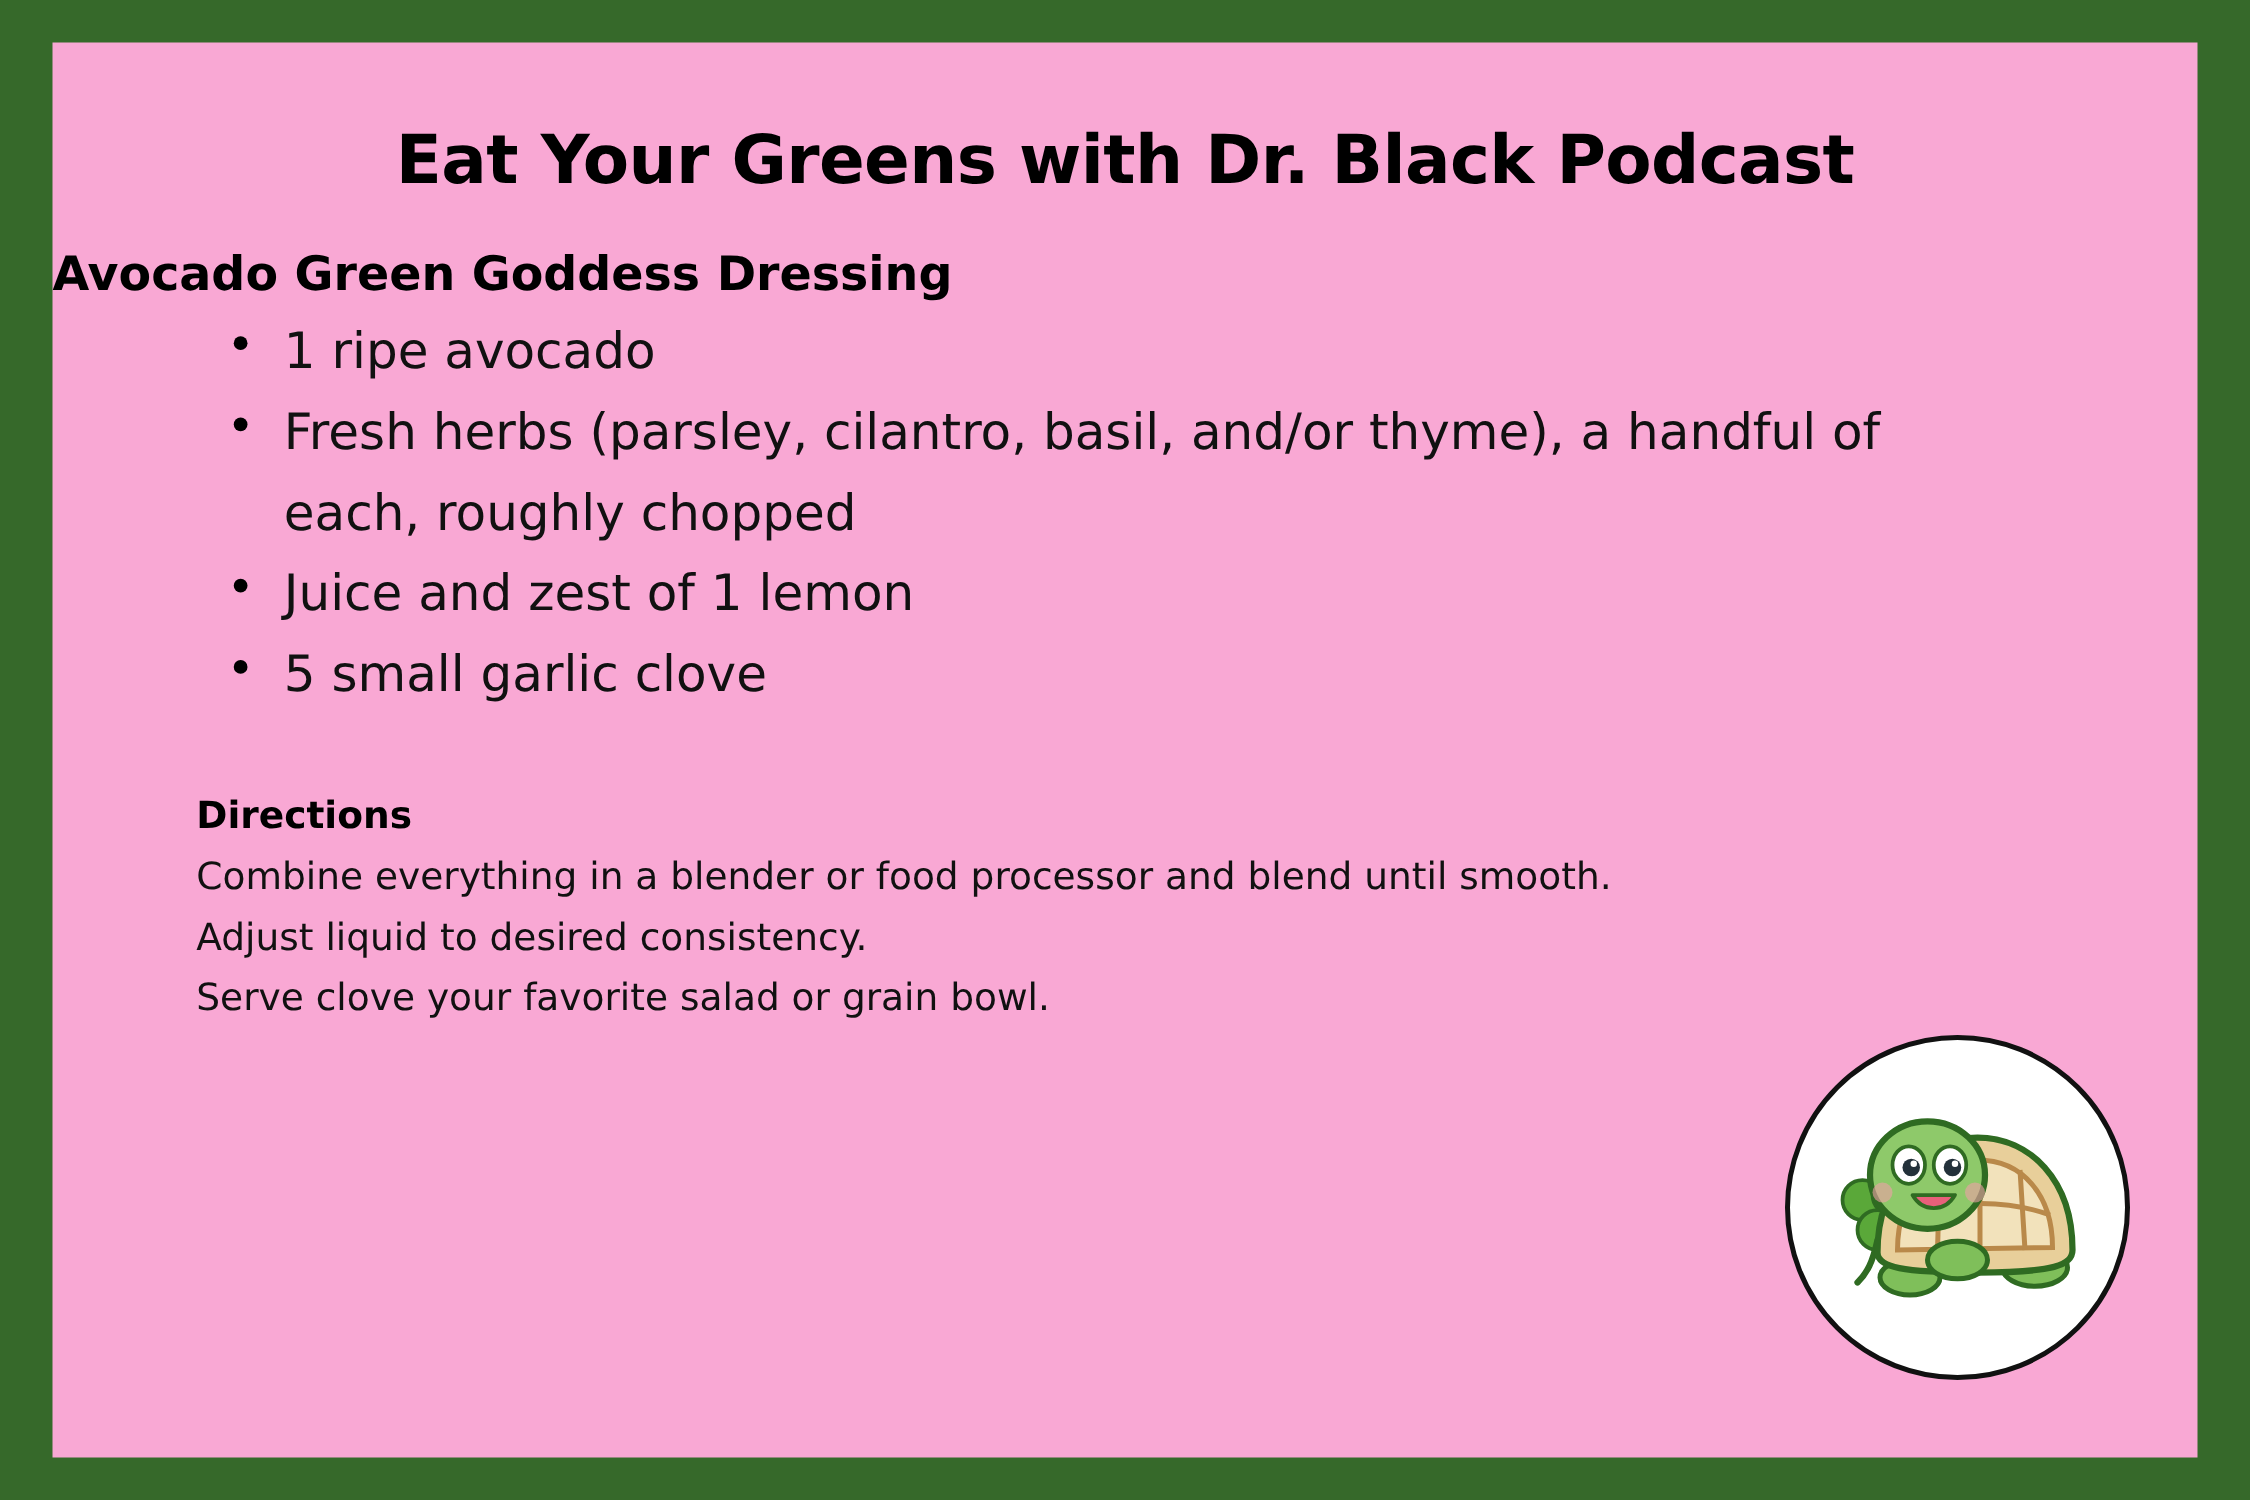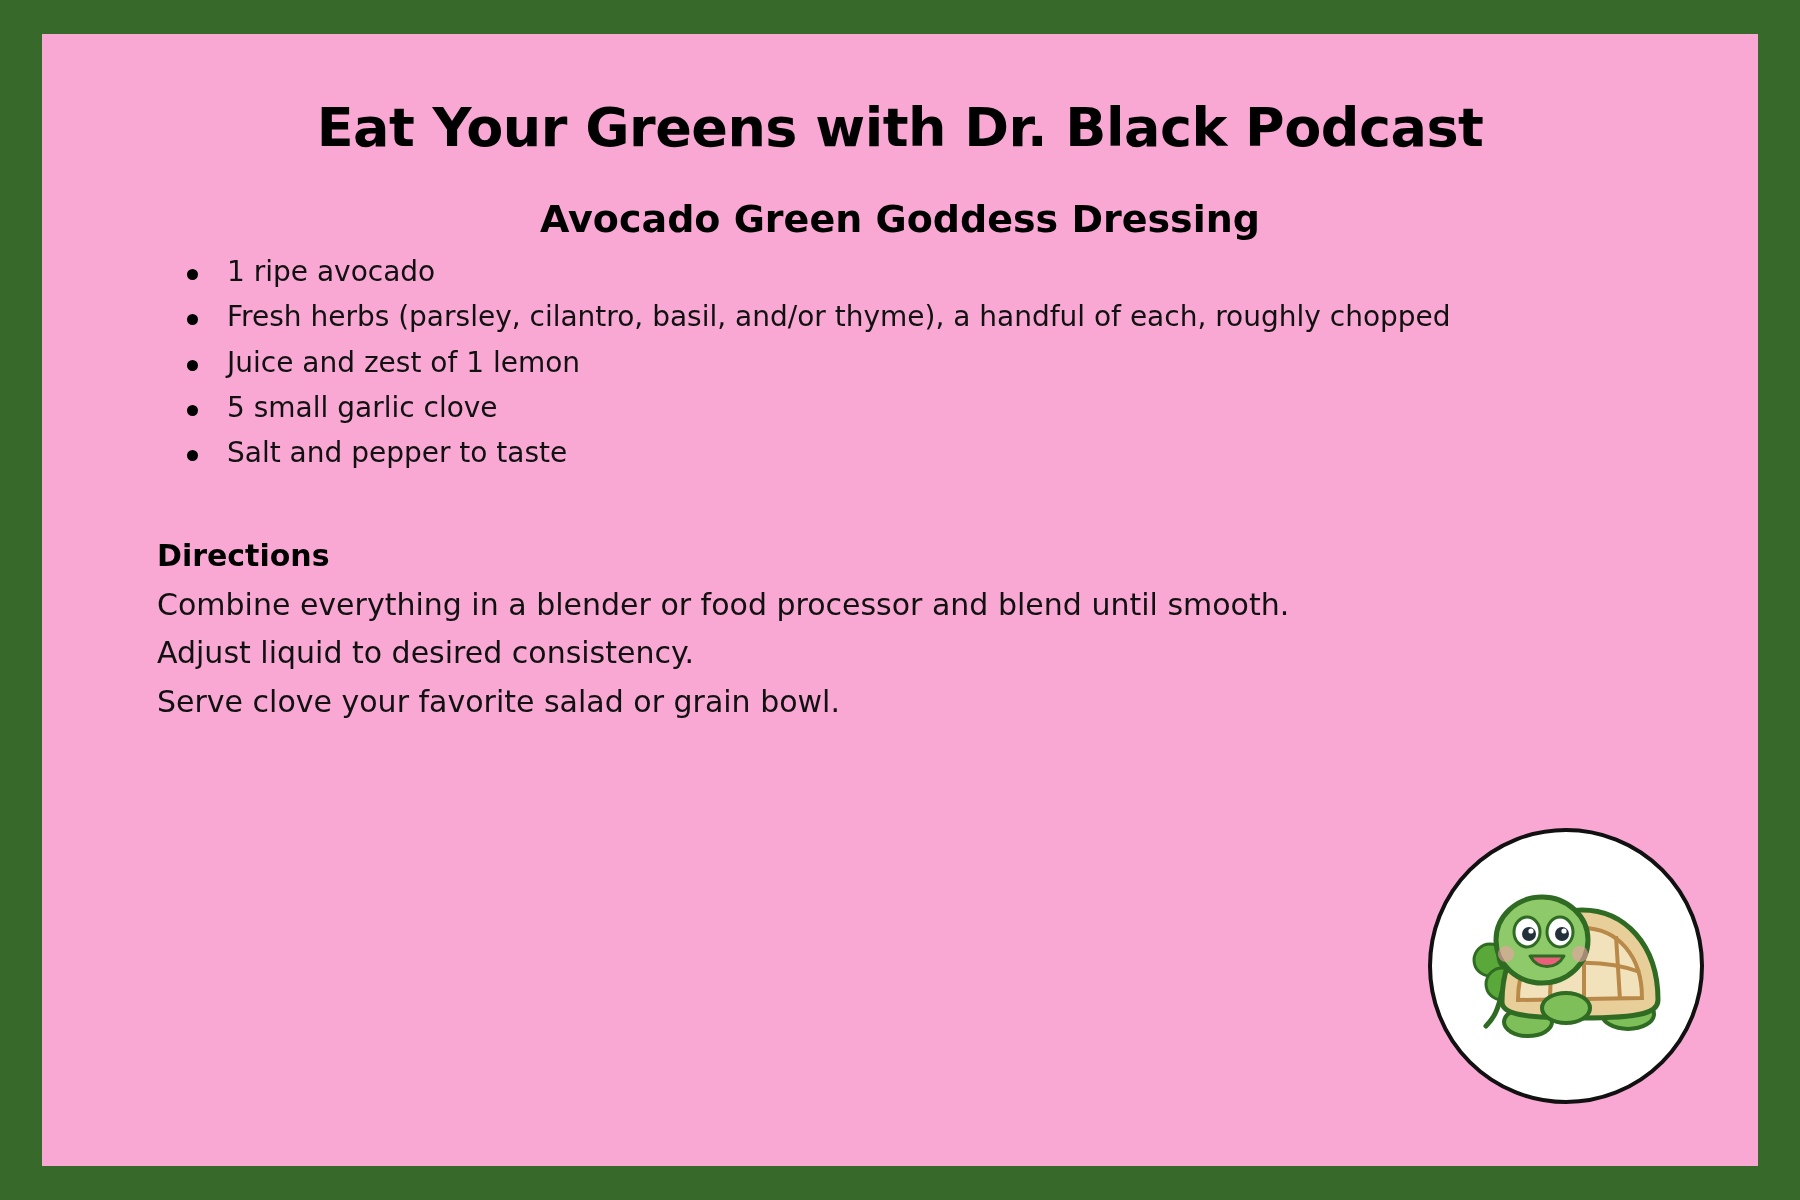--- a/index.html
+++ b/index.html
@@ -26,21 +26,21 @@
   .title {
     text-align: center;
     font-size: 54px;
     font-weight: bold;
     color: #000000;
     margin: 0;
     padding-top: 62px;
     letter-spacing: -0.5px;
   }
   .subtitle {
-    text-align: center;
+    text-align: left;
     font-size: 38px;
     font-weight: bold;
     color: #000000;
     margin: 0;
     padding-top: 38px;
   }
   .section-heading {
     font-size: 30px;
     font-weight: bold;
     color: #000000;
@@ -50,21 +50,21 @@
   .ingredients-heading {
     padding-top: 48px;
   }
   ul.ingredients {
     margin: 8px 0 0 0;
     padding-left: 185px;
     list-style: none;
   }
   ul.ingredients li {
     position: relative;
-    font-size: 28px;
+    font-size: 40px;
     line-height: 1.62;
     color: #111111;
     max-width: 1300px;
   }
   ul.ingredients li::before {
     content: "";
     position: absolute;
     left: -40px;
     top: 20px;
     width: 11px;
@@ -108,21 +108,20 @@
 
   <h1 class="title">Eat Your Greens with Dr. Black Podcast</h1>
   <h2 class="subtitle">Avocado Green Goddess Dressing</h2>
 
 
   <ul class="ingredients">
     <li>1 ripe avocado</li>
     <li>Fresh herbs (parsley, cilantro, basil, and/or thyme), a handful of each, roughly chopped</li>
     <li>Juice and zest of 1 lemon</li>
     <li>5 small garlic clove</li>
-    <li>Salt and pepper to taste</li>
   </ul>
 
   <div class="section-heading directions-heading">Directions</div>
 
   <div class="directions-body">
     <p>Combine everything in a blender or food processor and blend until smooth.</p>
     <p>Adjust liquid to desired consistency.</p>
     <p>Serve clove your favorite salad or grain bowl.</p>
   </div>
 

